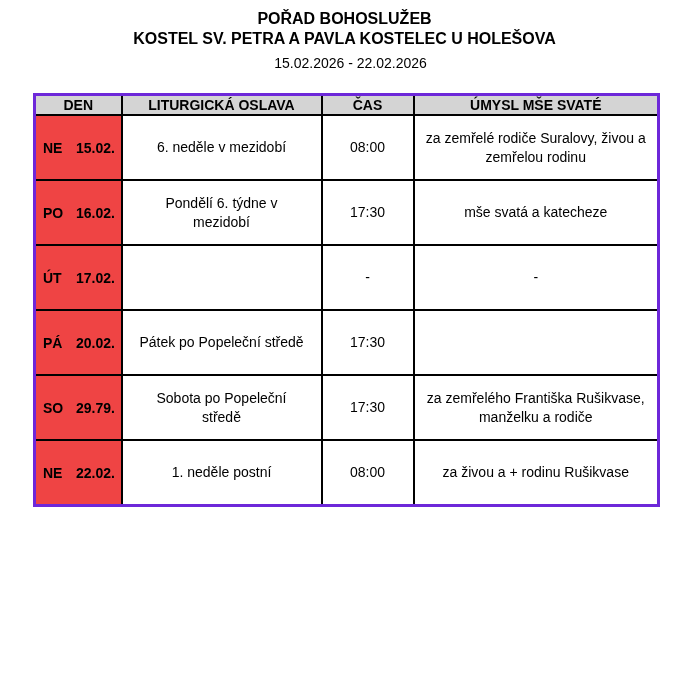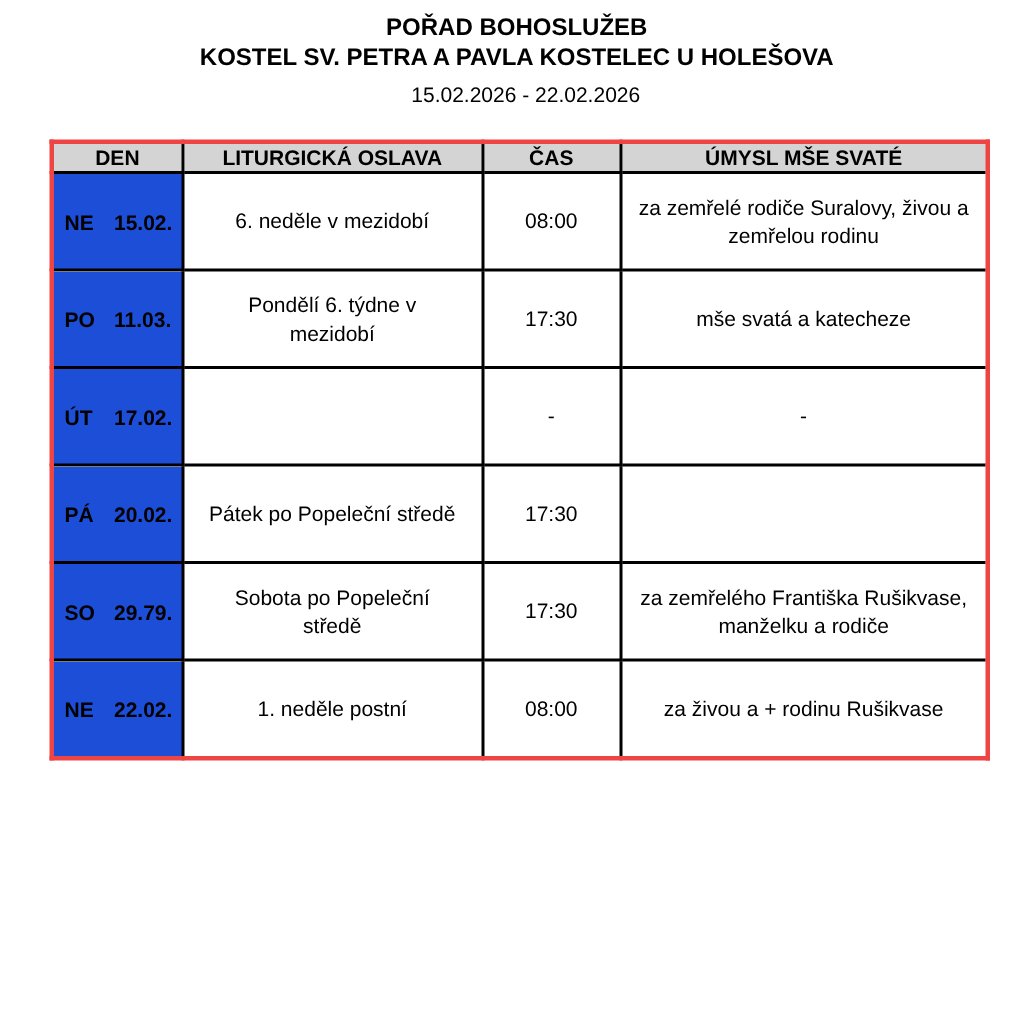--- a/index.html
+++ b/index.html
@@ -33,21 +33,21 @@
     line-height: 18px;
     margin-top: 5px;
     margin-left: 12px;
   }
   table.schedule {
     border-collapse: collapse;
     table-layout: fixed;
     margin-left: 33px;
     margin-top: 21px;
     width: 624px;
-    border: 3px solid #ef4444;
+    border: 3px solid #6d28d9;
   }
   table.schedule th,
   table.schedule td {
     border: 2px solid #000000;
     font-size: 14px;
     overflow: hidden;
   }
   col.c-day { width: 87px; }
   col.c-celebration { width: 200px; }
   col.c-time { width: 92px; }
@@ -59,21 +59,21 @@
     font-weight: bold;
     text-align: center;
     vertical-align: middle;
   }
   td {
     height: 63px;
     vertical-align: middle;
     padding: 0;
   }
   td.day-cell {
-    background: #1d4ed8;
+    background: #ef4444;
     font-weight: bold;
     text-align: left;
     padding-left: 7px;
   }
   .day-abbr {
     display: inline-block;
     min-width: 22px;
     margin-right: 11px;
   }
   td.celebration-cell,
@@ -113,21 +113,21 @@
     </thead>
     <tbody>
       <tr>
         <td class="day-cell"><span class="day-abbr">NE</span><span>15.02.</span></td>
         <td class="celebration-cell">6. neděle v mezidobí</td>
         <td class="time-cell">08:00</td>
         <td class="intention-cell">za zemřelé rodiče Suralovy, živou a
 zemřelou rodinu</td>
       </tr>
       <tr>
-        <td class="day-cell"><span class="day-abbr">PO</span><span>11.03.</span></td>
+        <td class="day-cell"><span class="day-abbr">PO</span><span>16.02.</span></td>
         <td class="celebration-cell">Pondělí 6. týdne v
 mezidobí</td>
         <td class="time-cell">17:30</td>
         <td class="intention-cell">mše svatá a katecheze</td>
       </tr>
       <tr>
         <td class="day-cell"><span class="day-abbr">ÚT</span><span>17.02.</span></td>
         <td class="celebration-cell"></td>
         <td class="time-cell">-</td>
         <td class="intention-cell">-</td>

